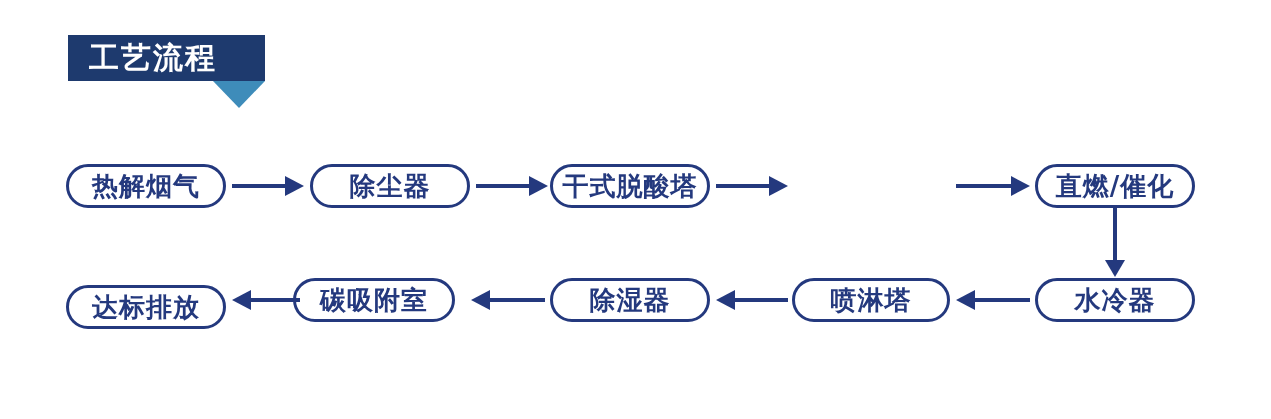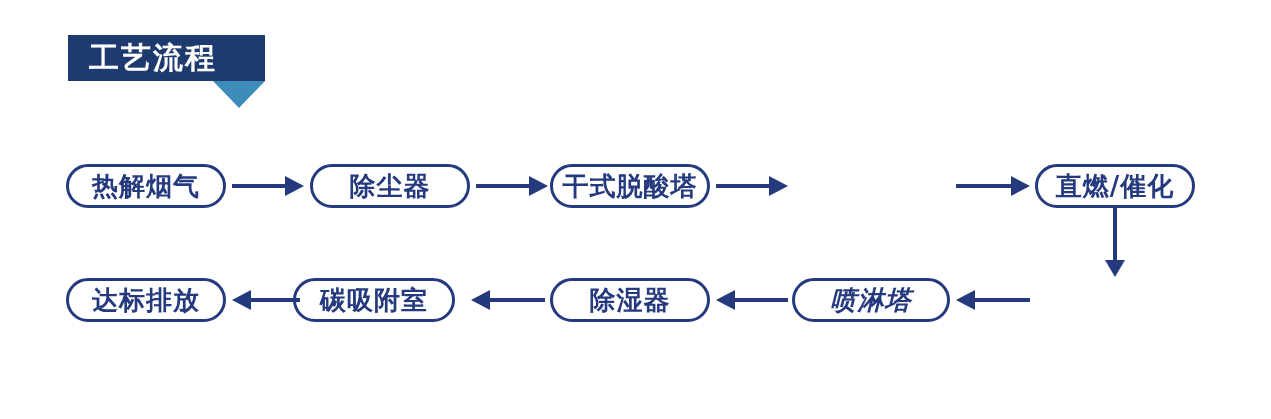--- a/index.html
+++ b/index.html
@@ -66,24 +66,24 @@
     letter-spacing: 1px;
   }
   .row1 { top: 164px; }
   .row2 { top: 278px; }
   .n1  { left: 66px;   width: 160px; }
   .n2  { left: 310px;  width: 160px; }
   .n3  { left: 550px;  width: 160px; }
   .n4  { left: 792px;  width: 158px; }
   .n5  { left: 1035px; width: 160px; text-align: right; }
   .n6  { left: 1035px; width: 160px; }
-  .n7  { left: 792px;  width: 158px; font-style: italic; }
+  .n7  { left: 792px;  width: 158px; }
   .n8  { left: 550px;  width: 160px; }
   .n9  { left: 293px;  width: 162px; }
-  .n10 { left: 66px;   width: 160px; }
+  .n10 { left: 66px;   width: 160px; margin-top: 7px; }
 
   
   .arrow-h {
     position: absolute;
     height: 20px;
     display: flex;
     align-items: center;
   }
   .arrow-h .shaft {
     flex: 1;
@@ -140,20 +140,21 @@
   <div class="header-band">
     <span class="header-title">工艺流程</span>
   </div>
   <div class="header-triangle"></div>
 
   <div class="node row1 n1">热解烟气</div>
   <div class="node row1 n3">干式脱酸塔</div>
   <div class="node row1 n2">除尘器</div>
   <div class="node row1 n5">直燃/催化</div>
 
+  <div class="node row2 n6">水冷器</div>
   <div class="node row2 n7">喷淋塔</div>
   <div class="node row2 n8">除湿器</div>
   <div class="node row2 n9">碳吸附室</div>
   <div class="node row2 n10">达标排放</div>
 
   <div class="arrow-h right ar-y1 a1">
       <div class="shaft"></div>
       <div class="head"></div>
     </div>
   <div class="arrow-h right ar-y1 a2">

